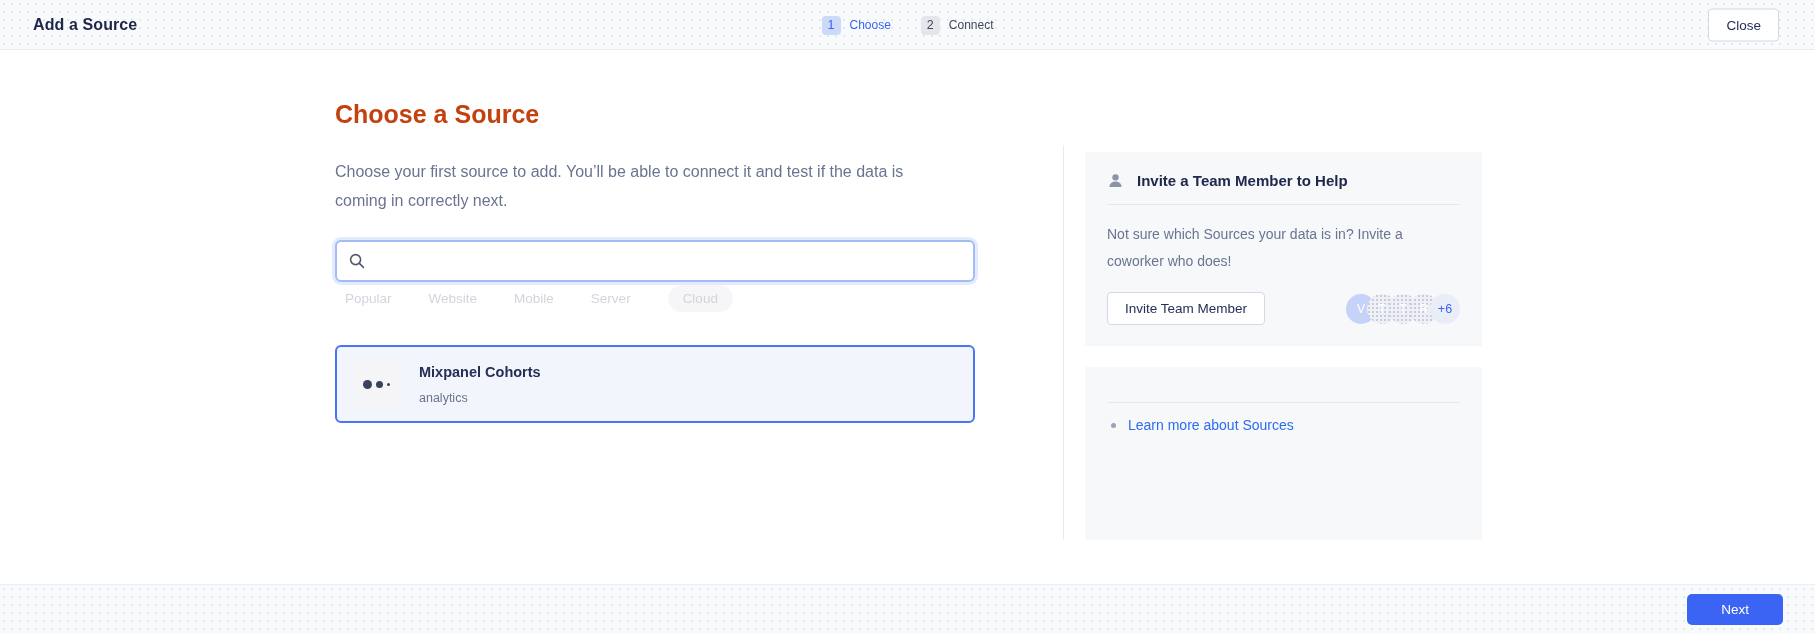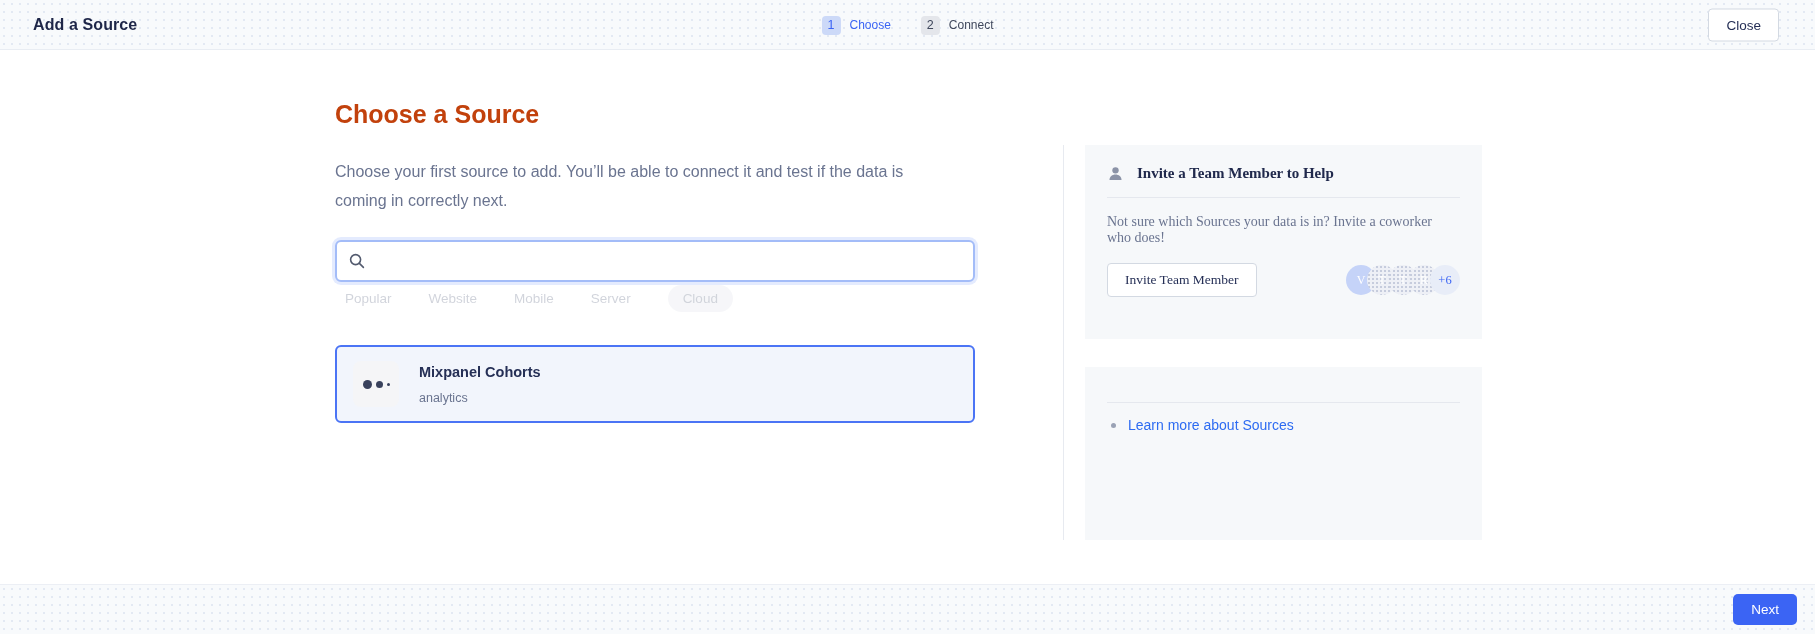--- a/index.html
+++ b/index.html
@@ -39,22 +39,22 @@
   .step--inactive .step-label { color: #3f475c; }
   .step-label { font-size: 12px; font-weight: 400; }
 
   .btn-secondary {
     background: #ffffff; border: 1px solid #d3d9e2; border-radius: 4px;
     padding: 8px 17px; font-size: 13.5px; color: #252f56; font-family: inherit; cursor: pointer;
   }
   .close-btn { position: absolute; right: 36px; top: 50%; transform: translateY(-50%); }
 
   .btn-primary {
-    background: #3b64f4; border: none; border-radius: 5px; padding: 8px 18px;
-    font-size: 13.5px; color: #ffffff; font-family: inherit; cursor: pointer; margin-right: 18px; text-align: center;
+    background: #3b64f4; border: none; border-radius: 5px; padding: 8px 34px;
+    font-size: 13.5px; color: #ffffff; font-family: inherit; cursor: pointer; margin-right: 32px; text-align: center;
   }
 
   
   .page-title { position: absolute; left: 335px; top: 100px; font-size: 25px; font-weight: 700; color: #c2410c; }
   .page-desc  { position: absolute; left: 335px; top: 157px; width: 608px; font-size: 16px; line-height: 29px; color: #6a7490; }
 
   .search-box {
     position: absolute; left: 335px; top: 240px; width: 640px; height: 42px;
     background: #fff; border: 2px solid #a3bcf8; border-radius: 6px;
     box-shadow: 0 0 0 3px rgba(90,130,250,0.16);
@@ -87,27 +87,27 @@
   .logo-dot.d2 { width: 7px; height: 7px; }
   .logo-dot.d3 { width: 3px; height: 3px; }
   .result-name { font-size: 14.5px; font-weight: 600; color: #252f56; margin-bottom: 11px; }
   .result-cat  { font-size: 12.5px; color: #6a7490; }
 
   
   .sidebar-rule { position: absolute; left: 1063px; top: 145px; width: 1px; height: 395px; background: #e7eaf0; }
   .side-card {
     position: absolute; left: 1085px; width: 397px; background: #f6f8fa; padding: 20px 22px;
   }
-  .side-card--invite { top: 145px; height: 194px; font-family: Liberation Serif, serif; }
+  .side-card--invite { top: 152px; height: 194px; }
   .side-card--resources { top: 367px; height: 173px; overflow: hidden; }
   .side-head { display: flex; align-items: center; gap: 13px; }
   .side-head svg { flex: 0 0 auto; }
   .side-title { font-size: 15px; font-weight: 600; color: #20294c; }
   .side-divider { height: 1px; background: #e5e8ee; margin-top: 15px; }
-  .side-body { margin-top: 16px; width: 332px; font-size: 14px; line-height: 16px; color: #6a7490; }
+  .side-body { margin-top: 16px; width: 332px; font-size: 14px; line-height: 27px; color: #6a7490; }
   .invite-row { margin-top: 17px; display: flex; align-items: center; justify-content: space-between; }
 
   .avatar-stack { display: flex; align-items: center; }
   .avatar {
     width: 30px; height: 30px; border-radius: 50%;
     display: flex; align-items: center; justify-content: center;
     font-size: 12px; position: relative;
   }
   .avatar + .avatar { margin-left: -9px; }
   .avatar--blue { background: #c5d3f8; color: #ffffff; z-index: 1; }

